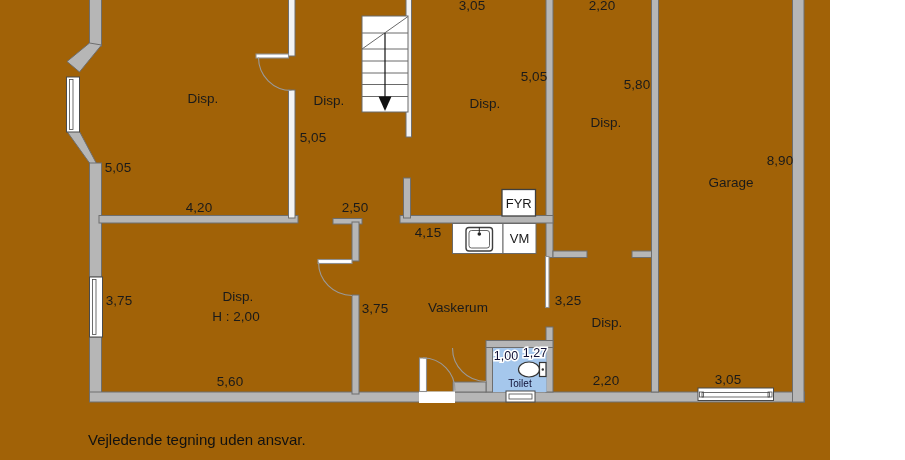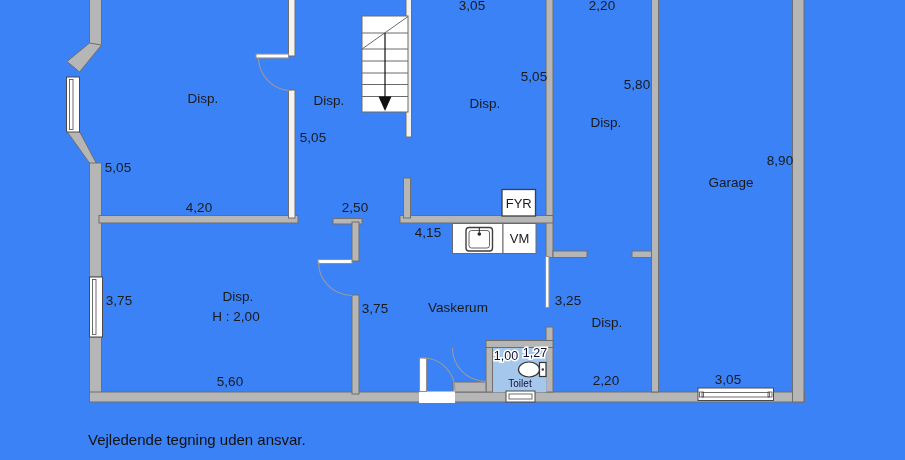--- a/index.html
+++ b/index.html
@@ -1,16 +1,16 @@
 <!DOCTYPE html>
 <html style="--wall: #b6b6b6; --wall-edge: #6e6e6e; --toilet: #a5c7ec; --ink: #1a1a1a; --toilet-ink: #101035;"><head>
 <meta charset="utf-8">
 <style>
   html,body{margin:0;padding:0;background:#fff;}
-  .page{position:relative;width:905px;height:460px;background:#3b82f6;overflow:hidden;
+  .page{position:relative;width:830px;height:460px;background:#a16207;overflow:hidden;
         font-family:"Liberation Sans", sans-serif;}
   svg{display:block;}
   .wall{fill:var(--wall);stroke:var(--wall-edge);stroke-width:1;}
   .wall-light{fill:#f3f3f3;stroke:var(--wall-edge);stroke-width:1;}
   .opening{fill:#fff;stroke:none;}
   .door-leaf{fill:#fff;stroke:#8f8f8f;stroke-width:1.1;}
   .door-arc{fill:none;stroke:#9a9a9a;stroke-width:1.1;}
   .window{fill:#fff;stroke:#4a4a4a;stroke-width:1;}
   .window-inner{fill:none;stroke:#4a4a4a;stroke-width:0.8;}
   .fixture{fill:#fff;stroke:#3f3f3f;stroke-width:1.3;}

